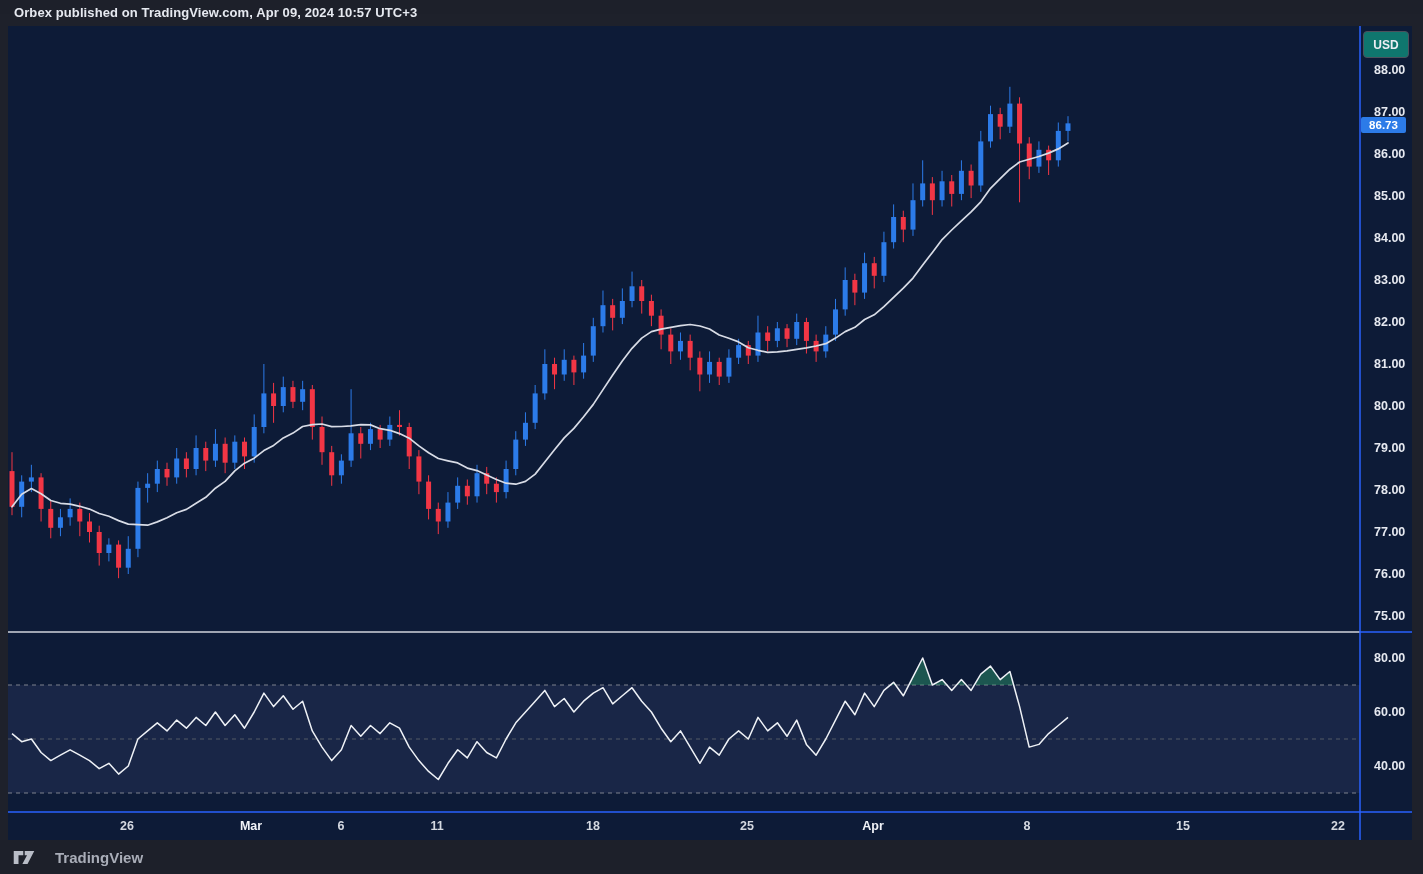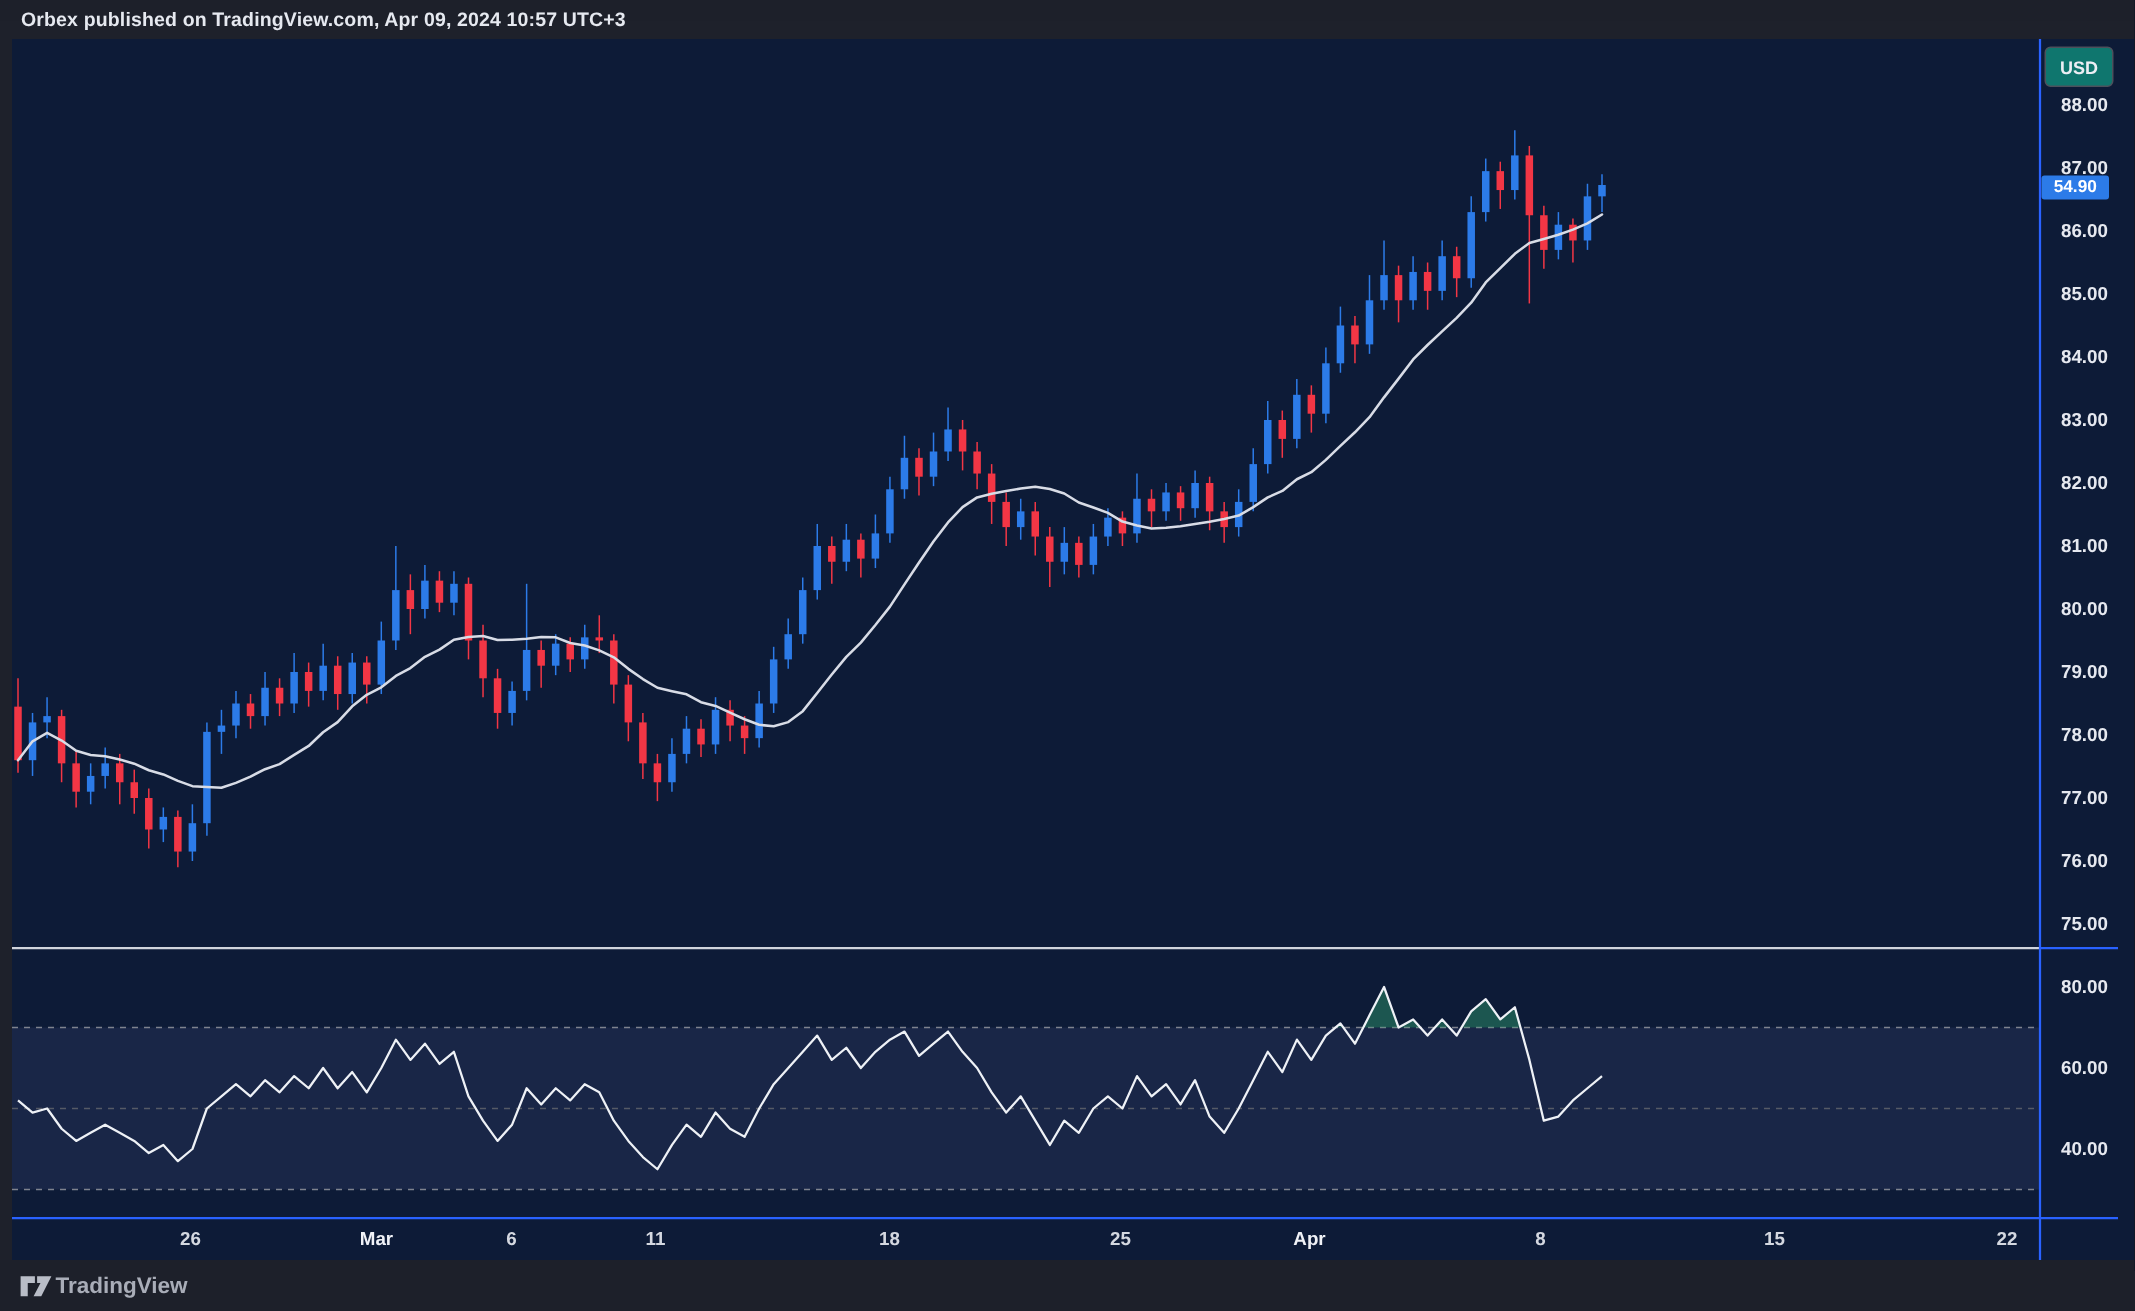--- a/index.html
+++ b/index.html
@@ -1,29 +1,29 @@
 <!DOCTYPE html>
 <html><head>
 <meta charset="utf-8">
 <style>
   html,body{margin:0;padding:0;background:#15171f;}
   .frame{position:relative;width:1423px;height:874px;background:#1e212b;overflow:hidden;
          font-family:"Liberation Sans",sans-serif;-webkit-font-smoothing:antialiased;}
   .titlebar{position:absolute;left:0;top:0;width:100%;height:14px;background:#1d202a;}
   .titlebar .title{position:absolute;left:14px;top:5px;font-size:13px;font-weight:bold;color:#e6e9f0;letter-spacing:.1px;}
-  .widget{position:absolute;left:8px;top:26px;width:1404px;height:814px;background:#0d1b37;padding-left:12px;}
+  .widget{position:absolute;left:8px;top:26px;width:1404px;height:814px;background:#0d1b37;}
   .widget svg{position:absolute;left:0;top:0;}
   .usd-btn{position:absolute;left:1363px;top:31px;width:44px;height:25px;background:#0f766e;
            border:1px solid #4c505c;border-radius:4px;color:#eceef4;font-size:12px;font-weight:bold;
            display:flex;align-items:center;justify-content:center;cursor:pointer;}
   .price-badge{position:absolute;left:1361px;top:117px;width:45px;height:16px;border-radius:2px;
            color:#fff;font-size:11.5px;font-weight:bold;display:flex;align-items:center;justify-content:center;}
   .footer{position:absolute;left:0;top:840px;width:100%;height:34px;background:#1d202a;display:flex;align-items:center;}
   .footer .logo{margin-left:13px;display:flex;align-items:center;cursor:pointer;}
-  .footer .brand{margin-left:2px;color:#a9adb8;font-size:15px;font-weight:bold;cursor:pointer;}
+  .footer .brand{margin-left:20px;color:#a9adb8;font-size:15px;font-weight:bold;cursor:pointer;}
 </style>
 </head>
 <body>
 
 <div class="frame">
 
   <div class="titlebar">
     <span class="title">Orbex published on TradingView.com, Apr 09, 2024 10:57 UTC+3</span>
   </div>
 
@@ -290,21 +290,21 @@
         <text x="739" y="804" fill="#d4d8e0" font-size="12.5" font-weight="bold" text-anchor="middle" font-family="&quot;Liberation Sans&quot;,sans-serif">25</text>
         <text x="865" y="804" fill="#f0f2f7" font-size="12.5" font-weight="bold" text-anchor="middle" font-family="&quot;Liberation Sans&quot;,sans-serif">Apr</text>
         <text x="1019" y="804" fill="#d4d8e0" font-size="12.5" font-weight="bold" text-anchor="middle" font-family="&quot;Liberation Sans&quot;,sans-serif">8</text>
         <text x="1175" y="804" fill="#d4d8e0" font-size="12.5" font-weight="bold" text-anchor="middle" font-family="&quot;Liberation Sans&quot;,sans-serif">15</text>
         <text x="1330" y="804" fill="#d4d8e0" font-size="12.5" font-weight="bold" text-anchor="middle" font-family="&quot;Liberation Sans&quot;,sans-serif">22</text>
       </svg>
   </div>
 
   <div class="usd-btn">USD</div>
 
-  <div class="price-badge" id="price-badge" style="background: rgb(44, 123, 232);">54.90</div>
+  <div class="price-badge" id="price-badge" style="background: rgb(44, 123, 232);">86.73</div>
 
   <div class="footer">
     <span class="logo">
       <svg width="22" height="17" viewBox="0 0 30 22">
         <path d="M1 2 h13 v6 h-6.5 v12 h-6.5 z" fill="#b9bdc7"></path>
         <path d="M16 2 h13 l-9.2 18 h-7 l6.3 -12 h-3.1 z" fill="#b9bdc7"></path>
       </svg>
     </span>
     <span class="brand">TradingView</span>
   </div>

